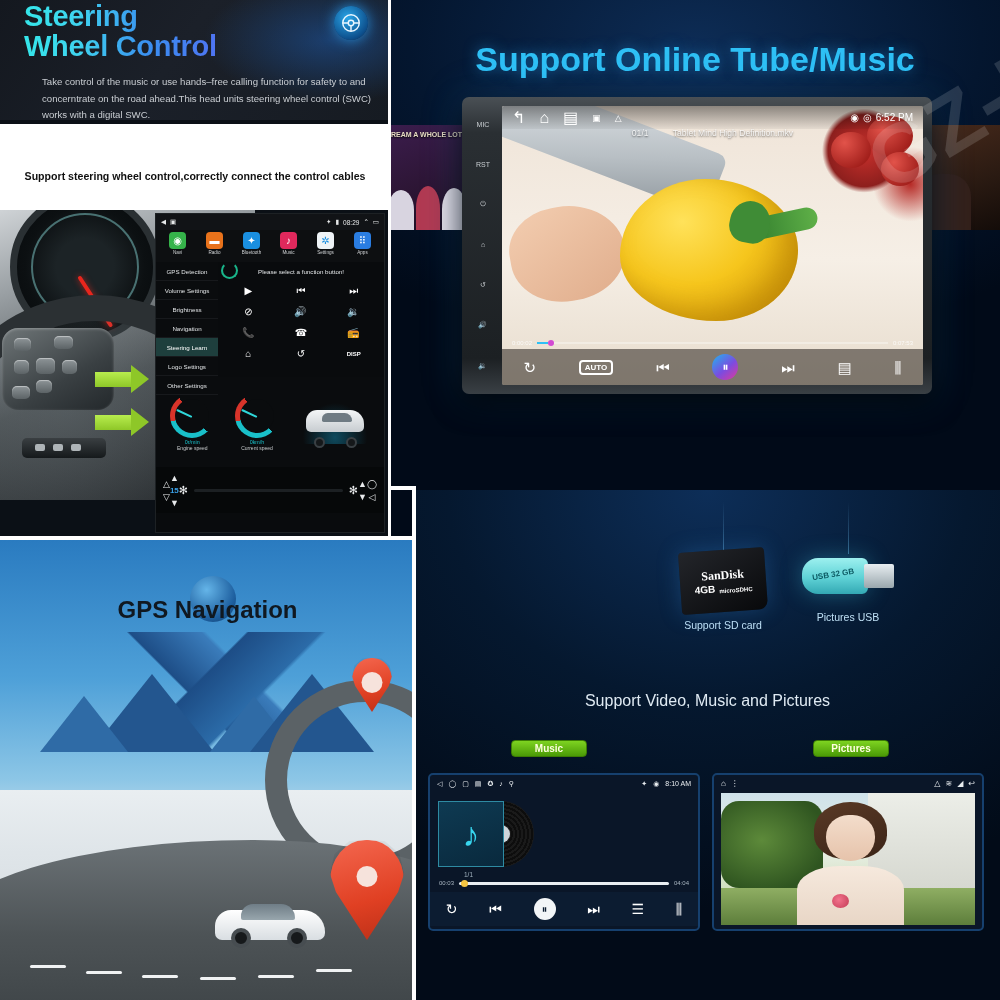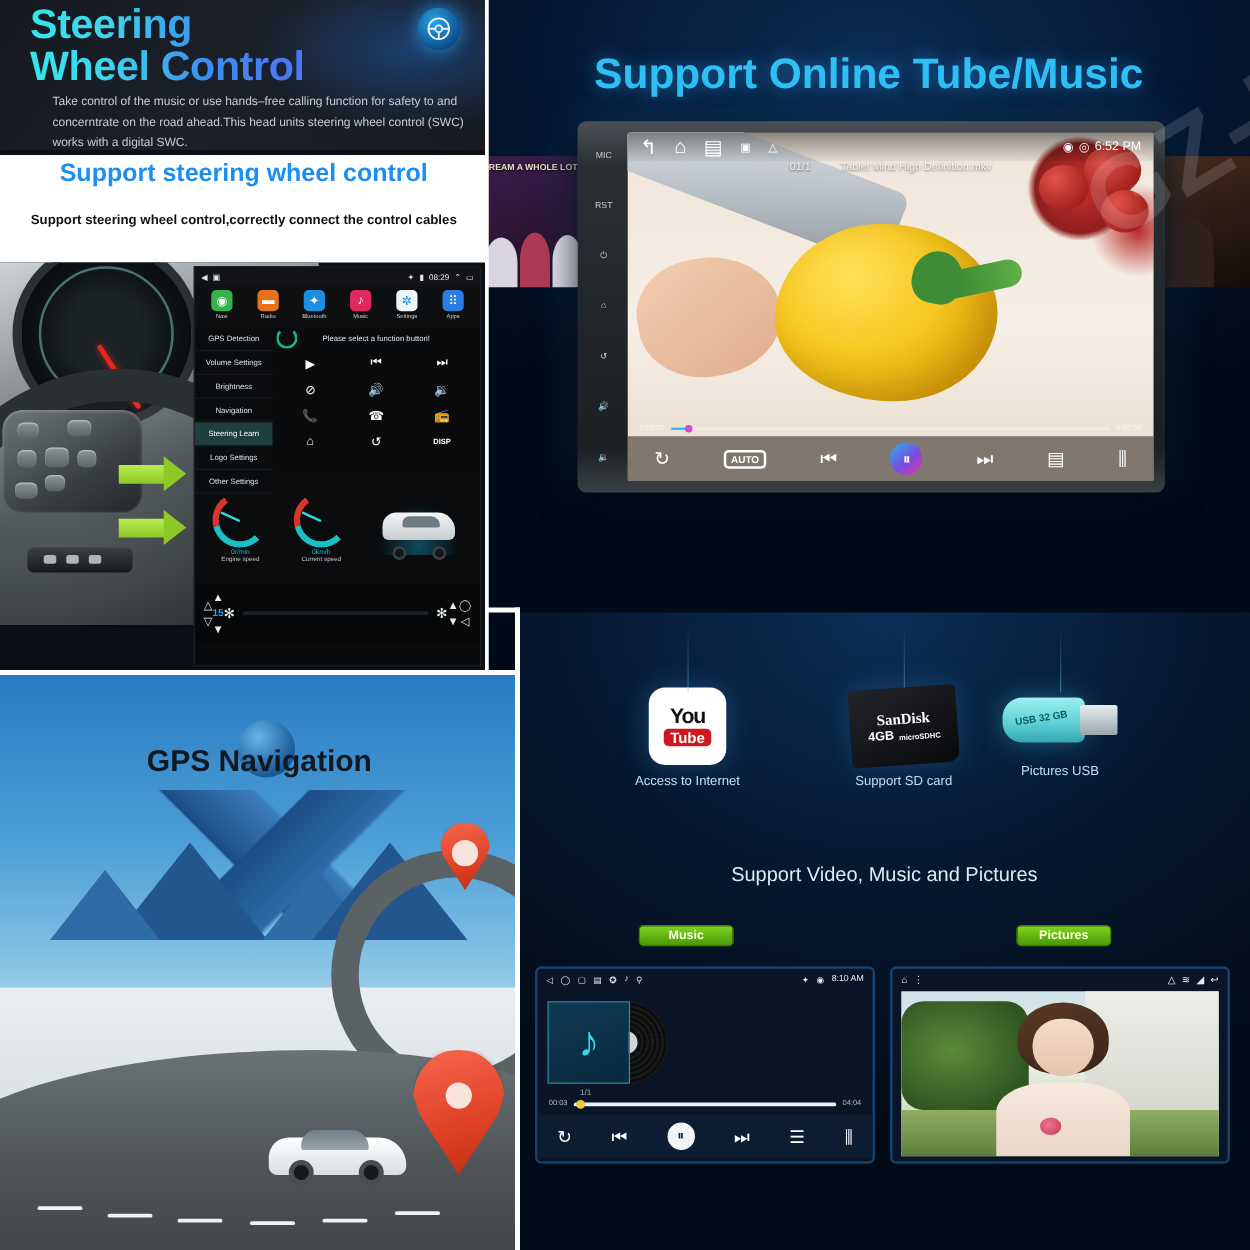--- a/index.html
+++ b/index.html
@@ -17,21 +17,21 @@
     background: #0b1016; overflow: hidden;
   }
   #swc-hero {
     position: absolute; left:0; top:0; width:390px; height:120px;
     background:
       radial-gradient(ellipse 180px 90px at 330px 40px, rgba(30,90,170,.55), transparent 70%),
       linear-gradient(125deg,#14181f 0%, #1b2029 45%, #161b22 100%);
   }
   #swc-title {
     position:absolute; left:24px; top:2px; line-height:1.02;
-    font-size:33px; font-weight:bold; letter-spacing:-.3px;
+    font-size:29px; font-weight:bold; letter-spacing:-.3px;
     background: linear-gradient(90deg,#35e6ea 0%, #3fd4ef 28%, #3a8ef0 65%, #4f74f2 100%);
     -webkit-background-clip:text; background-clip:text; color:transparent;
     white-space:pre-line;
   }
   #swc-wheel-icon {
     position:absolute; right:22px; top:6px; width:34px; height:34px; border-radius:50%;
     background: radial-gradient(circle at 40% 35%, #2aa6e8, #0d4f8c 70%, #062a4d);
     box-shadow:0 0 14px rgba(40,150,230,.9);
     display:flex; align-items:center; justify-content:center;
   }
@@ -539,21 +539,20 @@
         <svg width="22" height="22" viewBox="0 0 24 24" fill="none" stroke="#eaf6ff" stroke-width="1.6">
           <circle cx="12" cy="12" r="9"></circle>
             <circle cx="12" cy="12" r="3"></circle>
           <path d="M12 15v6M9 12H3M15 12h6"></path>
         </svg>
       </div>
       <div id="swc-desc">Take control of the music or use hands–free calling function for safety to and concerntrate on the road ahead.This head units steering wheel control (SWC) works with a digital SWC.</div>
     </div>
 
     <div id="swc-band">
-      <div id="swc-band-title">Support steering wheel control</div>
       <div id="swc-band-sub">Support steering wheel control,correctly connect the control cables</div>
     </div>
 
     <div id="swc-photo">
       <div class="cluster"></div>
       <div class="needle"></div>
       <div class="wheel-rim"></div>
       <div class="swc-pad">
         <div class="btn" style="left:12px;top:10px;width:17px;height:13px"></div>
         <div class="btn" style="left:52px;top:8px;width:19px;height:13px"></div>
@@ -817,28 +816,20 @@
       <div class="body"></div>
         <div class="win"></div>
       <div class="w" style="left:16px"></div>
         <div class="w" style="left:72px"></div>
     </div>
 
   </div>
 
   <div id="panel-media">
 
-    <div class="feature" style="left:60px; top:60px">
-      <div class="ray"></div>
-      <div class="yt-logo">
-        <div class="you">You</div>
-        <div class="tube">Tube</div>
-      </div>
-      <div class="cap">Access to Internet</div>
-    </div>
 
     <div class="feature" style="left:233px; top:60px">
       <div class="ray"></div>
       <div class="sd-card">
         <div class="brand">SanDisk</div>
         <div style="display:flex;align-items:flex-end;gap:4px">
           <span class="cap2">4GB</span>
           <span class="micro">microSDHC</span>
         </div>
       </div>

